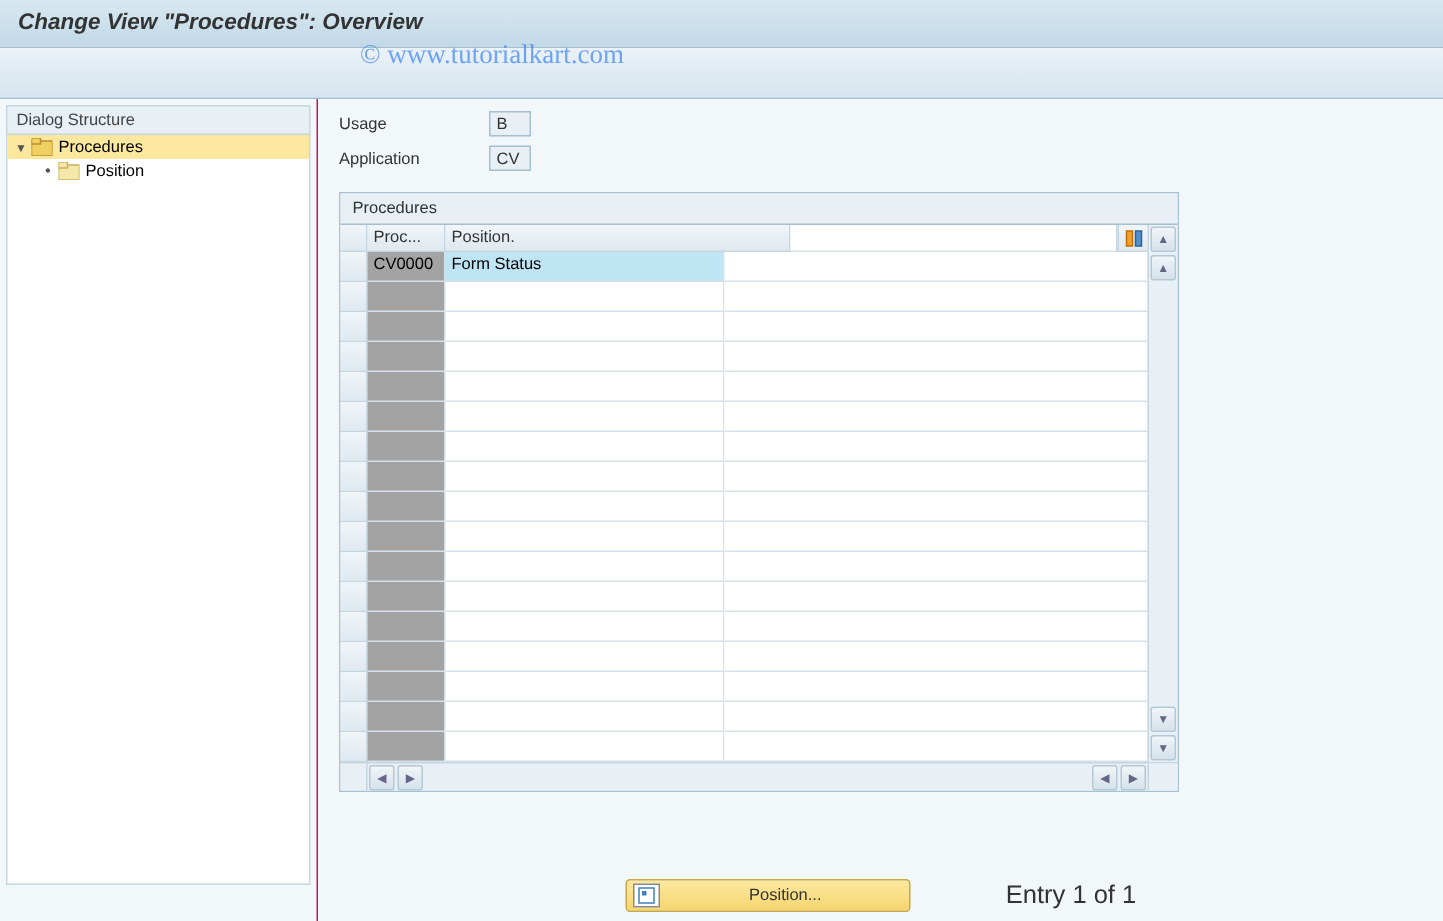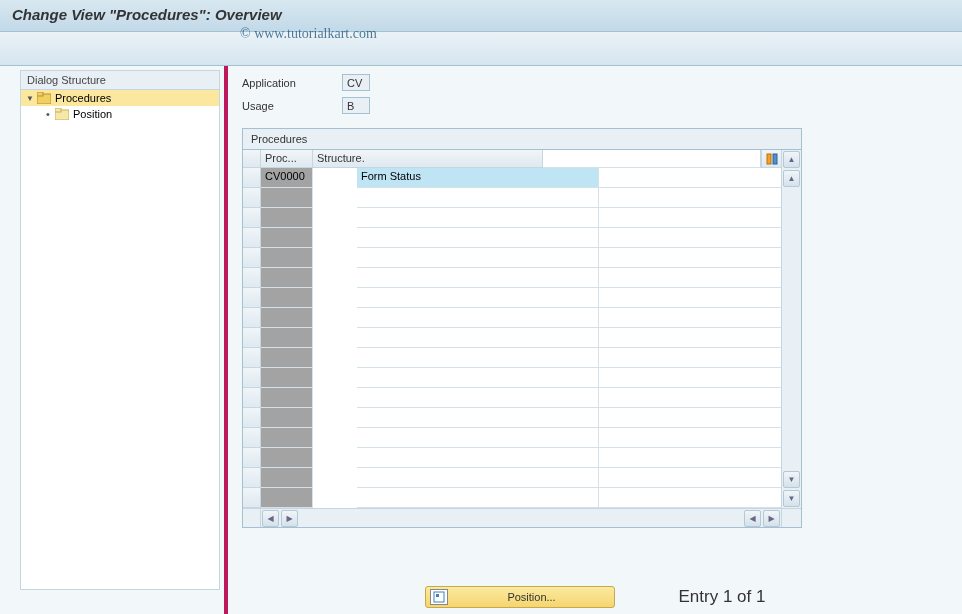--- a/index.html
+++ b/index.html
@@ -24,38 +24,37 @@
     }
     .toolbar {
       background: linear-gradient(to bottom, #eaf2f7, #d5e5ef);
       height: 34px;
       border-bottom: 1px solid #a5c0d0;
     }
     .watermark {
       position: absolute;
       top: 26px;
       left: 240px;
-      color: #0c4a6e;
-      font-size: 14px;
+      color: #3b82f6;
+      font-size: 18px;
       font-family: Georgia, serif;
       opacity: 0.7;
       pointer-events: none;
       z-index: 100;
     }
     .main-area {
       display: flex;
       height: calc(100% - 66px);
       background: #f2f7fa;
     }
     .sidebar {
       width: 212px;
       background: #f2f7fa;
-      border-right: 4px solid #be185d;
+      border-right: 1px solid #be185d;
       padding: 4px;
-      margin-left: 16px;
     }
     .sidebar-header {
       background: #e8eff5;
       border: 1px solid #c5d6e0;
       padding: 3px 6px;
       font-size: 11px;
       color: #444;
     }
     .tree {
       border: 1px solid #c5d6e0;
@@ -171,21 +170,21 @@
       font-size: 11px;
       background: #fff;
     }
     .td.sel { 
       width: 18px; 
       background: linear-gradient(to bottom,#f0f5f8,#dfe9f0);
       border-right: 1px solid #c5d6e0;
       border-bottom: 1px solid #c5d6e0;
     }
     .td.proc { width: 52px; background:#a3a3a3; }
-    .td.desc { width: 242px; margin-left: 44px; }
+    .td.desc { width: 186px; }
     .td.desc.highlighted { background: #bfe5f5; }
     .empty-area { 
       flex:1; 
       border-bottom: 1px solid #d5e0e8;
       background:#fff;
     }
     .config-icon {
       width: 20px;
       height: 18px;
       border-left: 1px solid #c5d6e0;
@@ -302,36 +301,36 @@
               <rect x="0" y="0" width="6" height="4" fill="#f5e8a8" stroke="#c9b060"></rect>
             </svg>
         </span>
         <span>Position</span>
       </div>
     </div>
   </div>
 
   <div class="content">
     <div class="field-row">
+      <span class="field-label">Usage</span>
+      <input class="field-input" readonly="" value="B" style="">
+    </div>
+    <div class="field-row">
       <span class="field-label">Application</span>
       <input class="field-input" readonly="" value="CV" style="">
-    </div>
-    <div class="field-row">
-      <span class="field-label">Usage</span>
-      <input class="field-input" readonly="" value="B" style="">
     </div>
 
     <div class="table-container">
       <div class="table-title">Procedures</div>
       <div class="table-grid">
         <div class="table-body">
           <div class="table-header-row">
             <div class="th sel"></div>
             <div class="th proc">Proc...</div>
-            <div class="th desc">Structure.</div>
+            <div class="th desc">Position.</div>
             <div class="empty-area th" style="flex:1;"></div>
             <div class="config-icon">
               <svg width="12" height="12">
                   <rect x="1" y="1" width="4" height="10" fill="#f0a030" stroke="#c07000"></rect>
                   <rect x="7" y="1" width="4" height="10" fill="#5090d0" stroke="#306090"></rect>
                 </svg>
             </div>
           </div>
           <div id="table-rows">
               <div class="table-row">

